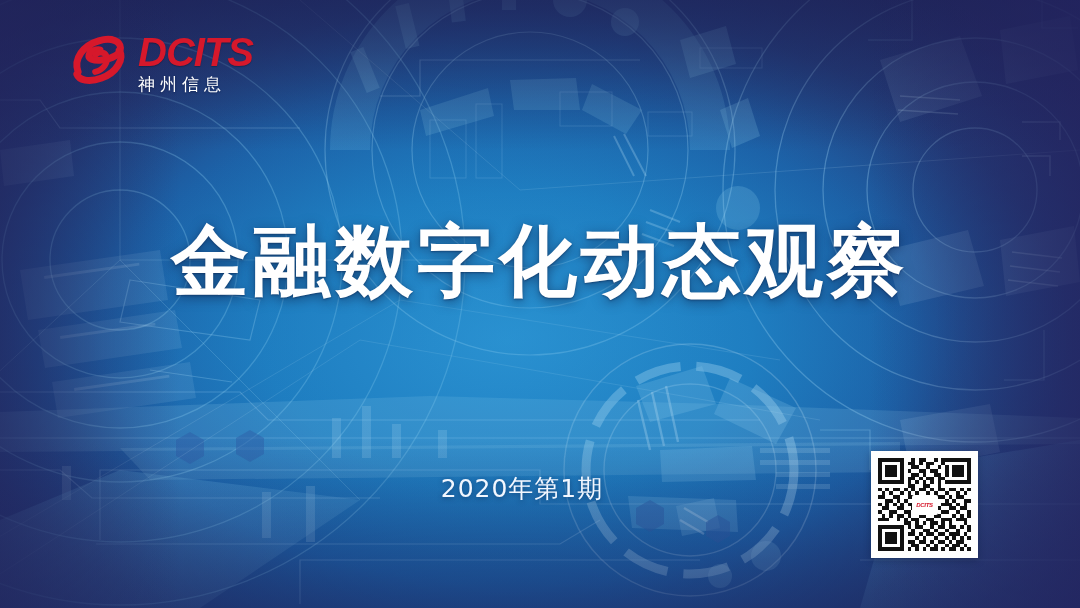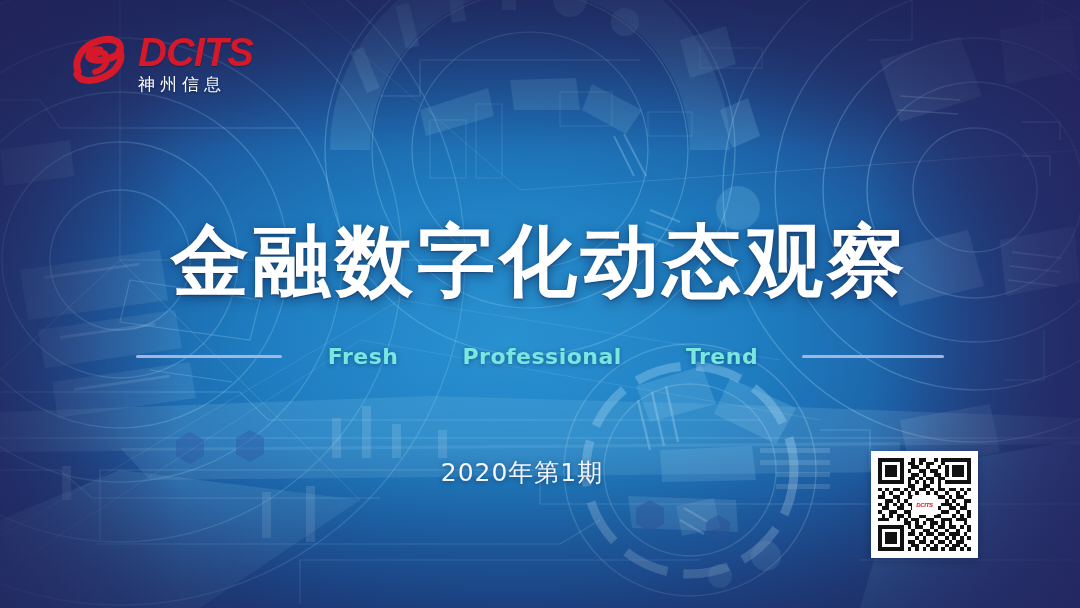--- a/index.html
+++ b/index.html
@@ -60,21 +60,21 @@
   #tagline .rule.right{width:142px;margin-left:44px;}
   #tagline .word{
     font-size:22px;font-weight:bold;color:#79e7e0;letter-spacing:.5px;
     font-family:"DejaVu Sans","Liberation Sans",sans-serif;
     text-shadow:0 1px 4px rgba(10,40,80,.45);
   }
   #tagline .gap{width:64px;}
 
   
   #issue{
-    position:absolute;left:0;top:456px;width:1044px;text-align:center;
+    position:absolute;left:0;top:472px;width:1044px;text-align:center;
     font-family:"DejaVu Sans","Liberation Sans",sans-serif;
     font-size:25px;color:#f2f7ff;letter-spacing:1px;
     text-shadow:0 1px 5px rgba(10,30,70,.5);
   }
 
   
   #qr{
     position:absolute;left:871px;top:451px;width:107px;height:107px;
     background:#ffffff;padding:7px;box-shadow:0 2px 7px rgba(8,20,50,.35);
   }
@@ -302,29 +302,20 @@
       </svg>
     </span>
     <span class="words">
       <span class="dcits">DCITS</span>
       <span class="cn">神州信息</span>
     </span>
   </div>
 
   <div id="title">金融数字化动态观察</div>
 
-  <div id="tagline">
-    <span class="rule left"></span>
-    <span class="word">Fresh</span>
-    <span class="gap"></span>
-    <span class="word">Professional</span>
-    <span class="gap"></span>
-    <span class="word">Trend</span>
-    <span class="rule right"></span>
-  </div>
 
   <div id="issue">2020年第1期</div>
 
   <div id="qr">
     <div class="grid">
       <svg id="qr-svg" viewBox="0 0 25 25" shape-rendering="crispEdges" aria-hidden="true">
           <rect x="0" y="0" width="1" height="1" fill="#111111"></rect>
           <rect x="1" y="0" width="1" height="1" fill="#111111"></rect>
           <rect x="2" y="0" width="1" height="1" fill="#111111"></rect>
           <rect x="3" y="0" width="1" height="1" fill="#111111"></rect>

